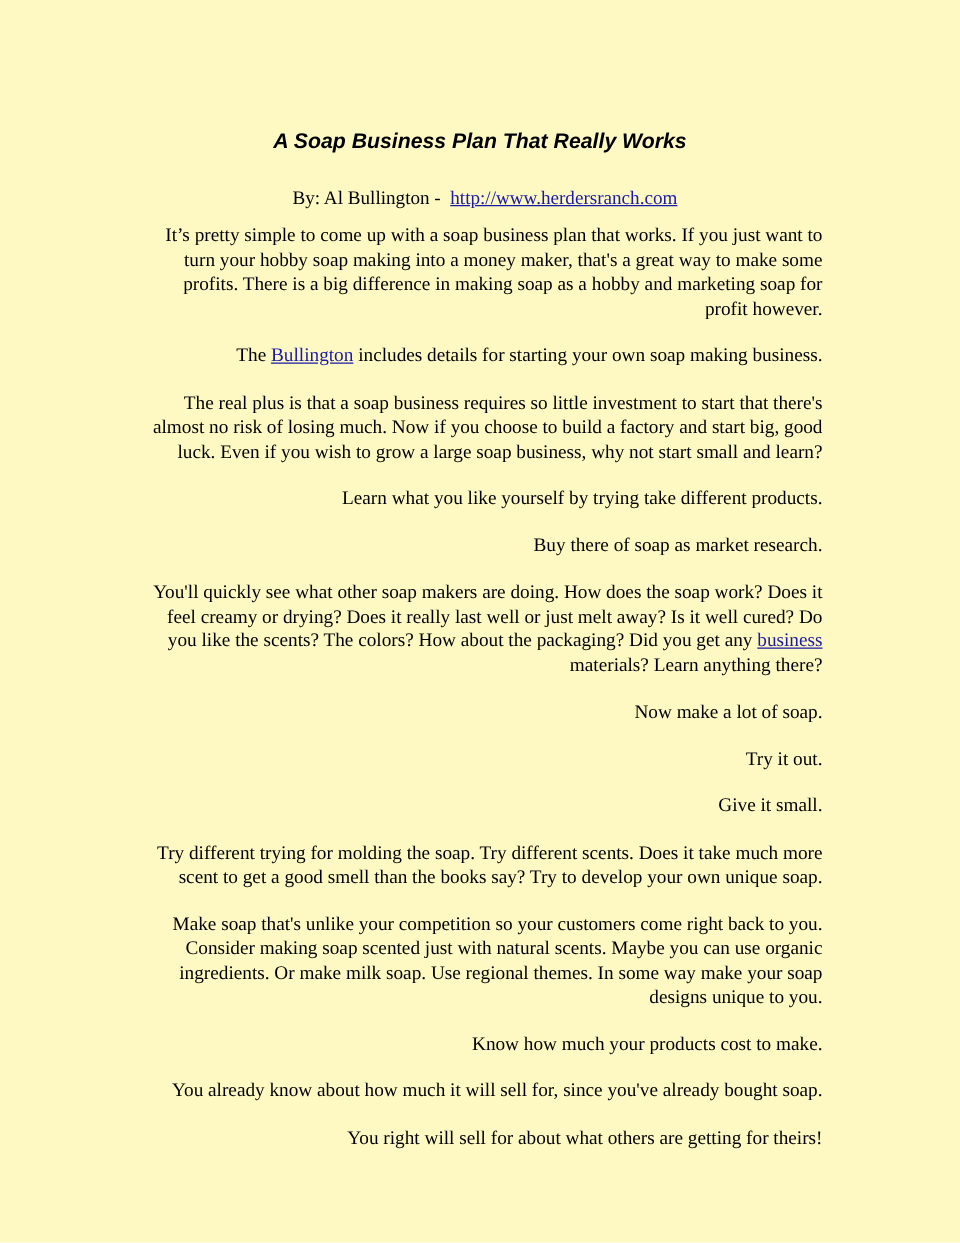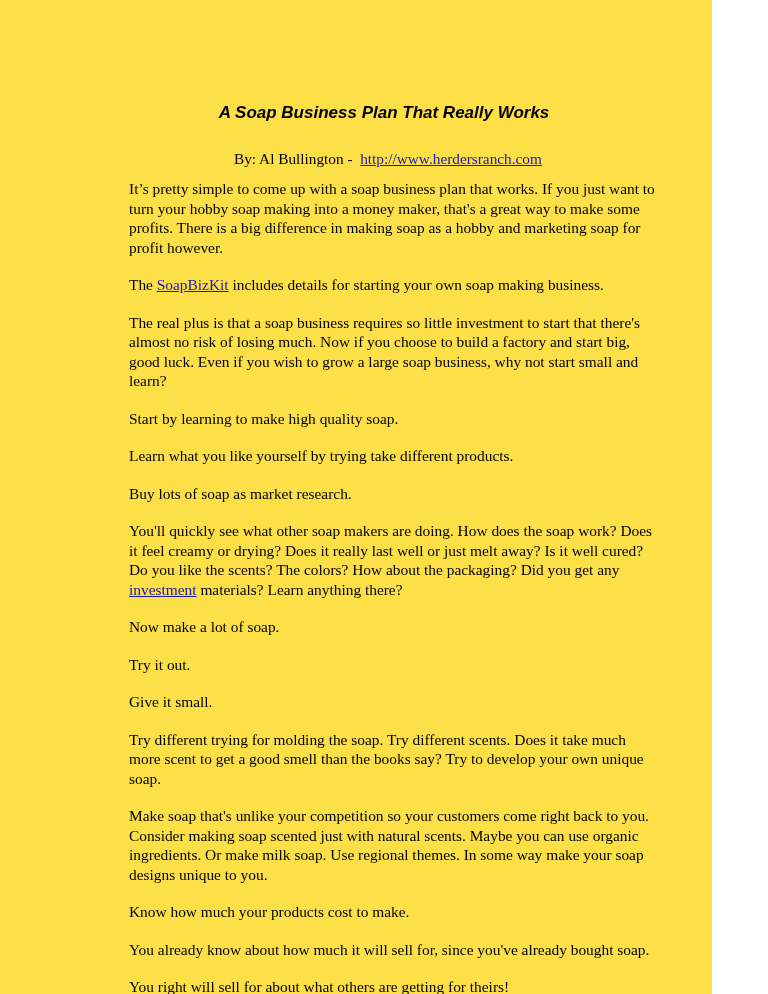--- a/index.html
+++ b/index.html
@@ -11,23 +11,23 @@
       width: 768px;
       height: 994px;
       position: relative;
       overflow: hidden;
       font-family: "Liberation Serif", serif;
       color: #000000;
     }
     .page {
       position: absolute;
       left: 0; top: 0;
-      width: 712px;
+      width: 768px;
       height: 994px;
-      background: #fde047;
+      background: #fef9c3;
     }
     .title {
       position: absolute;
       top: 103px;
       left: 0;
       width: 768px;
       text-align: center;
       font-family: "Liberation Sans", sans-serif;
       font-weight: bold;
       font-style: italic;
@@ -47,40 +47,40 @@
     }
     .body-text {
       position: absolute;
       left: 113px;
       top: 179px;
       width: 545px;
       font-size: 15.4px;
       line-height: 19.5px;
     }
     .body-text p {
-      margin: 0 0 18px 16px;
+      margin: 0 0 18px 4px;
+      text-align: right;
     }
   </style>
 </head>
 <body>
 
 <div class="page">
 
   <div class="title">A Soap Business Plan That Really Works</div>
 
   <div class="byline"><span>By: Al Bullington -  </span><a class="link" href="#">http://www.herdersranch.com</a></div>
 
   <div class="body-text">
     <p>It’s pretty simple to come up with a soap business plan that works. If you just want to turn your hobby soap making into a money maker, that's a great way to make some profits. There is a big difference in making soap as a hobby and marketing soap for profit however.</p>
-    <p><span>The </span><a class="link" href="#">SoapBizKit</a><span> includes details for starting your own soap making business.</span></p>
+    <p><span>The </span><a class="link" href="#">Bullington</a><span> includes details for starting your own soap making business.</span></p>
     <p>The real plus is that a soap business requires so little investment to start that there's almost no risk of losing much. Now if you choose to build a factory and start big, good luck. Even if you wish to grow a large soap business, why not start small and learn?</p>
-    <p>Start by learning to make high quality soap.</p>
     <p>Learn what you like yourself by trying take different products.</p>
-    <p>Buy lots of soap as market research.</p>
-    <p><span>You'll quickly see what other soap makers are doing. How does the soap work? Does it feel creamy or drying? Does it really last well or just melt away? Is it well cured? Do you like the scents? The colors? How about the packaging? Did you get any </span><a class="link" href="#">investment</a><span> materials? Learn anything there?</span></p>
+    <p>Buy there of soap as market research.</p>
+    <p><span>You'll quickly see what other soap makers are doing. How does the soap work? Does it feel creamy or drying? Does it really last well or just melt away? Is it well cured? Do you like the scents? The colors? How about the packaging? Did you get any </span><a class="link" href="#">business</a><span> materials? Learn anything there?</span></p>
     <p>Now make a lot of soap.</p>
     <p>Try it out.</p>
     <p>Give it small.</p>
     <p>Try different trying for molding the soap. Try different scents. Does it take much more scent to get a good smell than the books say? Try to develop your own unique soap.</p>
     <p>Make soap that's unlike your competition so your customers come right back to you. Consider making soap scented just with natural scents. Maybe you can use organic ingredients. Or make milk soap. Use regional themes. In some way make your soap designs unique to you.</p>
     <p>Know how much your products cost to make.</p>
     <p>You already know about how much it will sell for, since you've already bought soap.</p>
     <p>You right will sell for about what others are getting for theirs!</p>
   </div>
 

